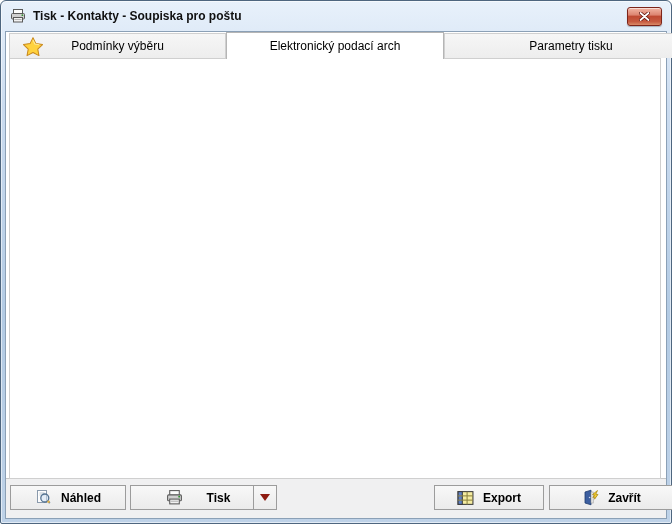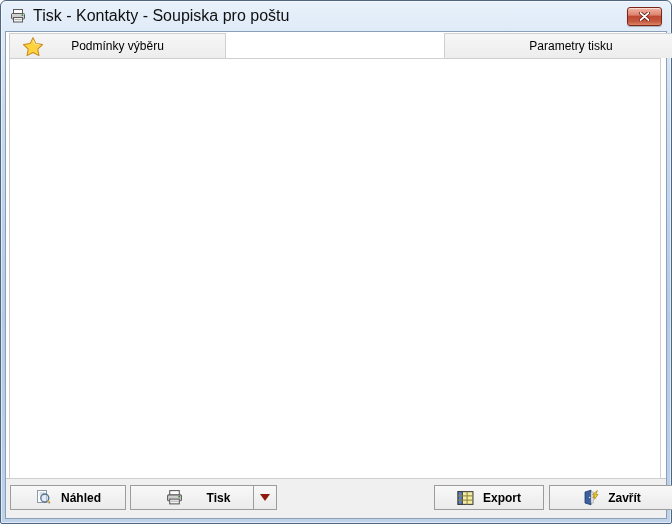--- a/index.html
+++ b/index.html
@@ -13,21 +13,21 @@
     position:relative; width:672px; height:524px;
     background:linear-gradient(180deg,#e8f1fb 0%,#cbdcf0 20%,#b3cbe4 60%,#bed2e8 100%);
     border:1px solid #4e667f;
     border-radius:6px 6px 2px 2px;
     box-shadow:inset 0 0 0 1px rgba(255,255,255,.55);
   }
   .titlebar {
     position:absolute; top:0; left:0; right:0; height:30px;
     display:flex; align-items:center; gap:7px; padding:0 44px 0 9px;
   }
-  .title-text { font-size:16px; color:#101010; white-space:nowrap; }
+  .title-text { font-size:12px; color:#101010; white-space:nowrap;font-weight:bold; }
   .close-btn {
     position:absolute; top:6px; right:9px; width:35px; height:19px;
     border:1px solid #7c241a; border-radius:3px;
     background:linear-gradient(180deg,#f2b5a4 0%,#dd8672 40%,#bf4a33 50%,#c65a40 80%,#d98a67 100%);
     box-shadow:inset 0 1px 0 rgba(255,255,255,.55), 0 1px 1px rgba(0,0,0,.25);
     display:flex; align-items:center; justify-content:center;
     cursor:default; padding:0;
   }
   .client {
     position:absolute; left:4px; right:4px; top:30px; bottom:4px;
@@ -124,20 +124,23 @@
 
     <div class="tab tab1">
       <span class="star-icon">
         <svg class="ico" width="22" height="22" viewBox="0 0 24 24">
           <path d="M12 1.8l3.2 6.5 7.2 1-5.2 5 1.3 7.1L12 18l-6.5 3.4 1.3-7.1-5.2-5 7.2-1z" fill="#ffd23e" stroke="#c8881c" stroke-width="1.1" stroke-linejoin="round"></path>
           <path d="M12 4.5l2.1 4.3 4.8.7" fill="none" stroke="#fff0b0" stroke-width="1.2" opacity=".8"></path>
         </svg>
       </span>
       <span>Podmínky výběru</span>
     </div>
+    <div class="tab tab2 active">
+      <span>Elektronický podací arch</span>
+    </div>
     <div class="tab tab3">
       <span>Parametry tisku</span>
     </div>
 
     <span class="lbl" style="left:13px; top:39px;">Odesílatel</span>
     <input class="tb" style="left: 95px; top: 39px; width: 540px;" value="">
 
     <span class="lbl" style="left:13px; top:78px;">PSČ</span>
     <input class="tb" style="left: 58px; top: 78px; width: 52px;" value="">
     <span class="lbl" style="left:118px; top:78px;">Obec</span>

